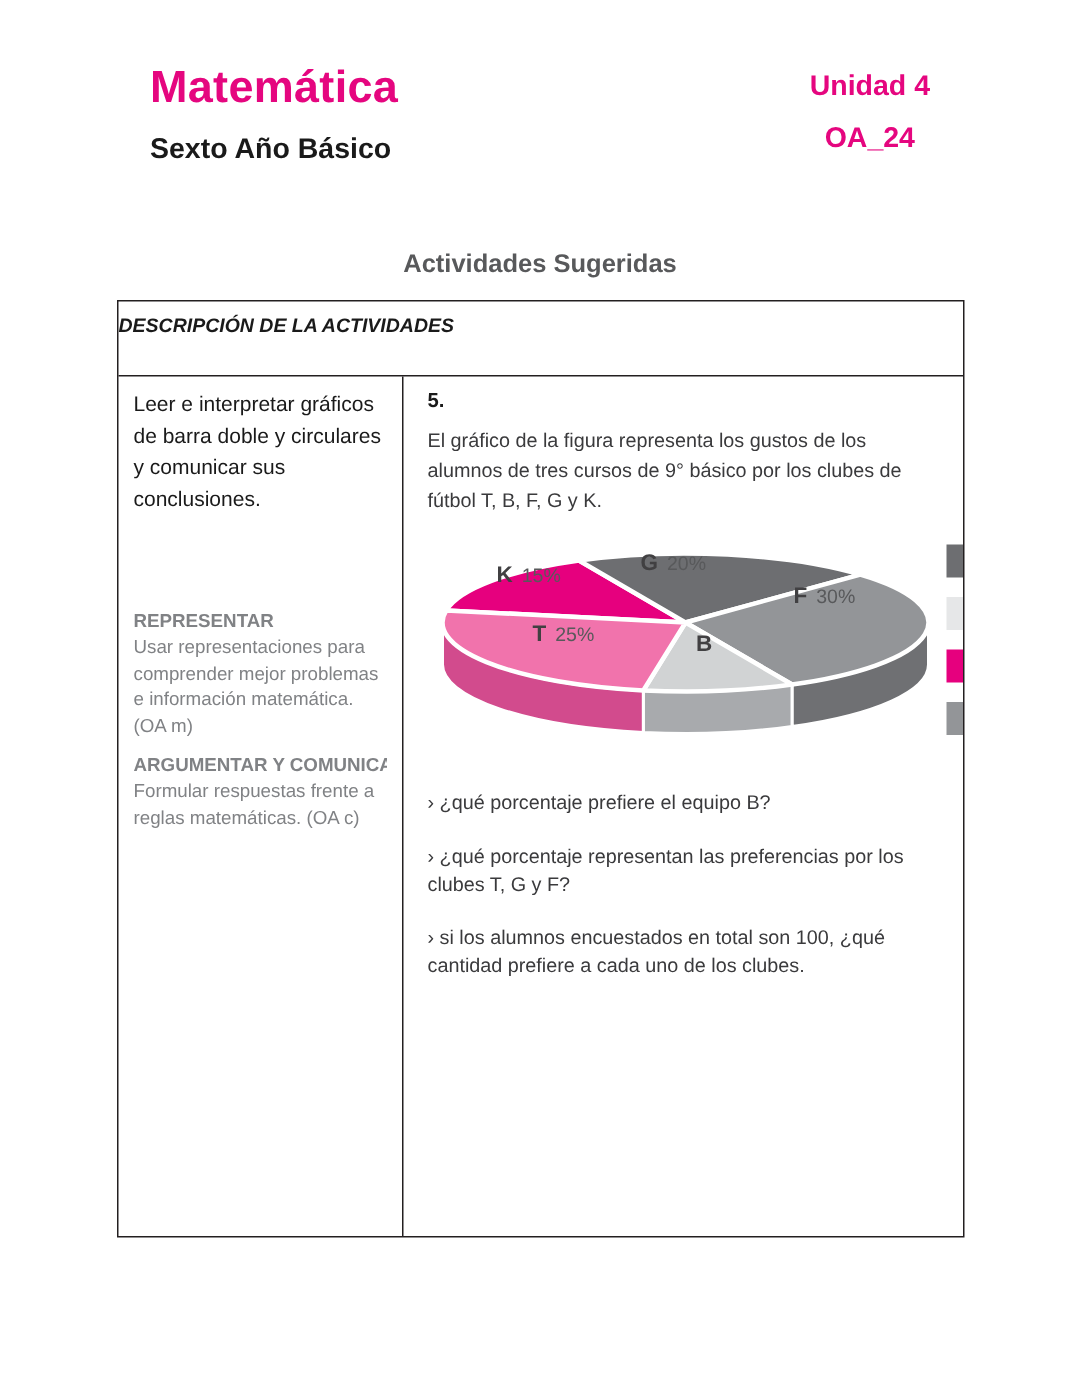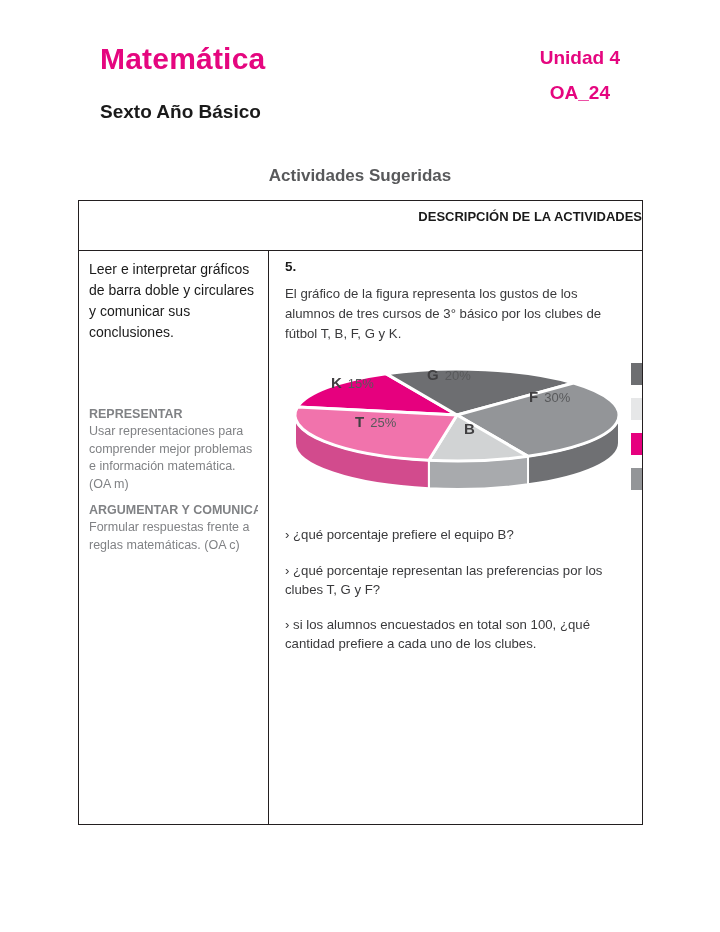--- a/index.html
+++ b/index.html
@@ -3,35 +3,35 @@
 <meta charset="utf-8">
 <style>
   * { margin:0; padding:0; box-sizing:border-box; }
   html,body { background:#ffffff; }
   body { font-family:"Liberation Sans", sans-serif; color:#231f20; }
   .page { position:relative; width:720px; height:932px; background:#fff; overflow:hidden;padding-left:40px; }
 
   
   .doc-header { position:absolute; top:42px; left:100px; width:520px; display:flex; justify-content:space-between; }
   .subject { color:#e5067f; font-size:30px; font-weight:bold; letter-spacing:0.2px; }
-  .level { color:#1a1a1a; font-size:19px; font-weight:bold; margin-top:25px; }
+  .level { color:#1a1a1a; font-size:19px; font-weight:bold; margin-top:13px; }
   .header-right { text-align:right; padding-top:5px; }
   .unit { color:#e5067f; font-size:19px; font-weight:bold; }
   .oa { color:#e5067f; font-size:19px; font-weight:bold; margin-top:13px;text-align:center; }
 
   .page-title { position:absolute; top:166px; left:0; width:100%; text-align:center;
                 color:#58595b; font-size:17px; font-weight:bold; }
 
   
   .activities-table { position:absolute; top:200px; left:78px; width:565px; height:625px;
                       border:1.5px solid #231f20; display:flex; flex-direction:column; background:#fff; }
   .thead { display:flex; border-bottom:1.5px solid #231f20; height:50px; flex:0 0 auto; }
   .th { font-weight:bold; font-size:13px; color:#1a1a1a; }
   .th1 { width:190px; border-right:1.5px solid #231f20; padding:7px 10px; line-height:1.45; }
-  .th2 { flex:1; text-align:right; padding-top:8px; }
+  .th2 { flex:1; text-align:left; padding-top:8px;font-style:italic; }
   .tbody { flex:1; display:flex; min-height:0; }
   .td1 { width:190px; border-right:1.5px solid #231f20; padding:8px 10px; overflow:hidden; }
   .td2 { flex:1; padding:8px 16px; position:relative; overflow:hidden; }
 
   
   .objective { font-size:14px; font-weight:normal; color:#1a1a1a; line-height:1.5; }
   .skills { margin-top:64px; color:#808285; }
   .skill-title { font-size:12.5px; font-weight:bold; white-space:nowrap; overflow:hidden; margin-bottom:2px; }
   .skill-text { font-size:12.5px; line-height:1.4; margin-bottom:10px; }
 
@@ -76,21 +76,21 @@
         <div class="skills">
           <div class="skill-title">REPRESENTAR</div>
           <div class="skill-text">Usar representaciones para comprender mejor problemas e información matemática. (OA m)</div>
           <div class="skill-title">ARGUMENTAR Y COMUNICAR</div>
           <div class="skill-text">Formular respuestas frente a reglas matemáticas. (OA c)</div>
         </div>
       </div>
 
       <div class="td2">
         <p class="activity-number">5.</p>
-        <p class="activity-intro">El gráfico de la figura representa los gustos de los alumnos de tres cursos de 3° básico por los clubes de fútbol T, B, F, G y K.</p>
+        <p class="activity-intro">El gráfico de la figura representa los gustos de los alumnos de tres cursos de 9° básico por los clubes de fútbol T, B, F, G y K.</p>
 
         <div class="chart-wrap">
           <svg id="pie-svg" width="350" height="140" viewBox="0 0 350 140" xmlns="http://www.w3.org/2000/svg">
               <path d="M 330 52 A 162 46 0 0 1 239.01612577983053 93.34452612976168 L 239.01612577983053 121.34452612976168 A 162 46 0 0 0 330 80 Z" fill="#6f7073" stroke="#fff" stroke-width="2" stroke-linejoin="round"></path>
               <path d="M 239.01612577983053 93.34452612976168 A 162 46 0 0 1 139.8689952179573 97.30115663856157 L 139.8689952179573 125.30115663856157 A 162 46 0 0 0 239.01612577983053 121.34452612976168 Z" fill="#a8aaad" stroke="#fff" stroke-width="2" stroke-linejoin="round"></path>
               <path d="M 139.8689952179573 97.30115663856157 A 162 46 0 0 1 6 52.00000000000001 L 6 80 A 162 46 0 0 0 139.8689952179573 125.30115663856157 Z" fill="#d24b8d" stroke="#fff" stroke-width="2" stroke-linejoin="round"></path>
               <path d="M 168 52 L 8.461144012022288 44.01218382732121 A 162 46 0 0 1 96.98387422016944 10.655473870238325 Z" fill="#e6007e" stroke="#fff" stroke-width="3" stroke-linejoin="round"></path>
               <path d="M 168 52 L 96.98387422016944 10.655473870238325 A 162 46 0 0 1 284.5330476548615 20.045714958886126 Z" fill="#6d6e71" stroke="#fff" stroke-width="3" stroke-linejoin="round"></path>
               <path d="M 168 52 L 284.5330476548615 20.045714958886126 A 162 46 0 0 1 239.01612577983053 93.34452612976168 Z" fill="#939598" stroke="#fff" stroke-width="3" stroke-linejoin="round"></path>
               <path d="M 168 52 L 239.01612577983053 93.34452612976168 A 162 46 0 0 1 139.8689952179573 97.30115663856157 Z" fill="#d1d3d4" stroke="#fff" stroke-width="3" stroke-linejoin="round"></path>

